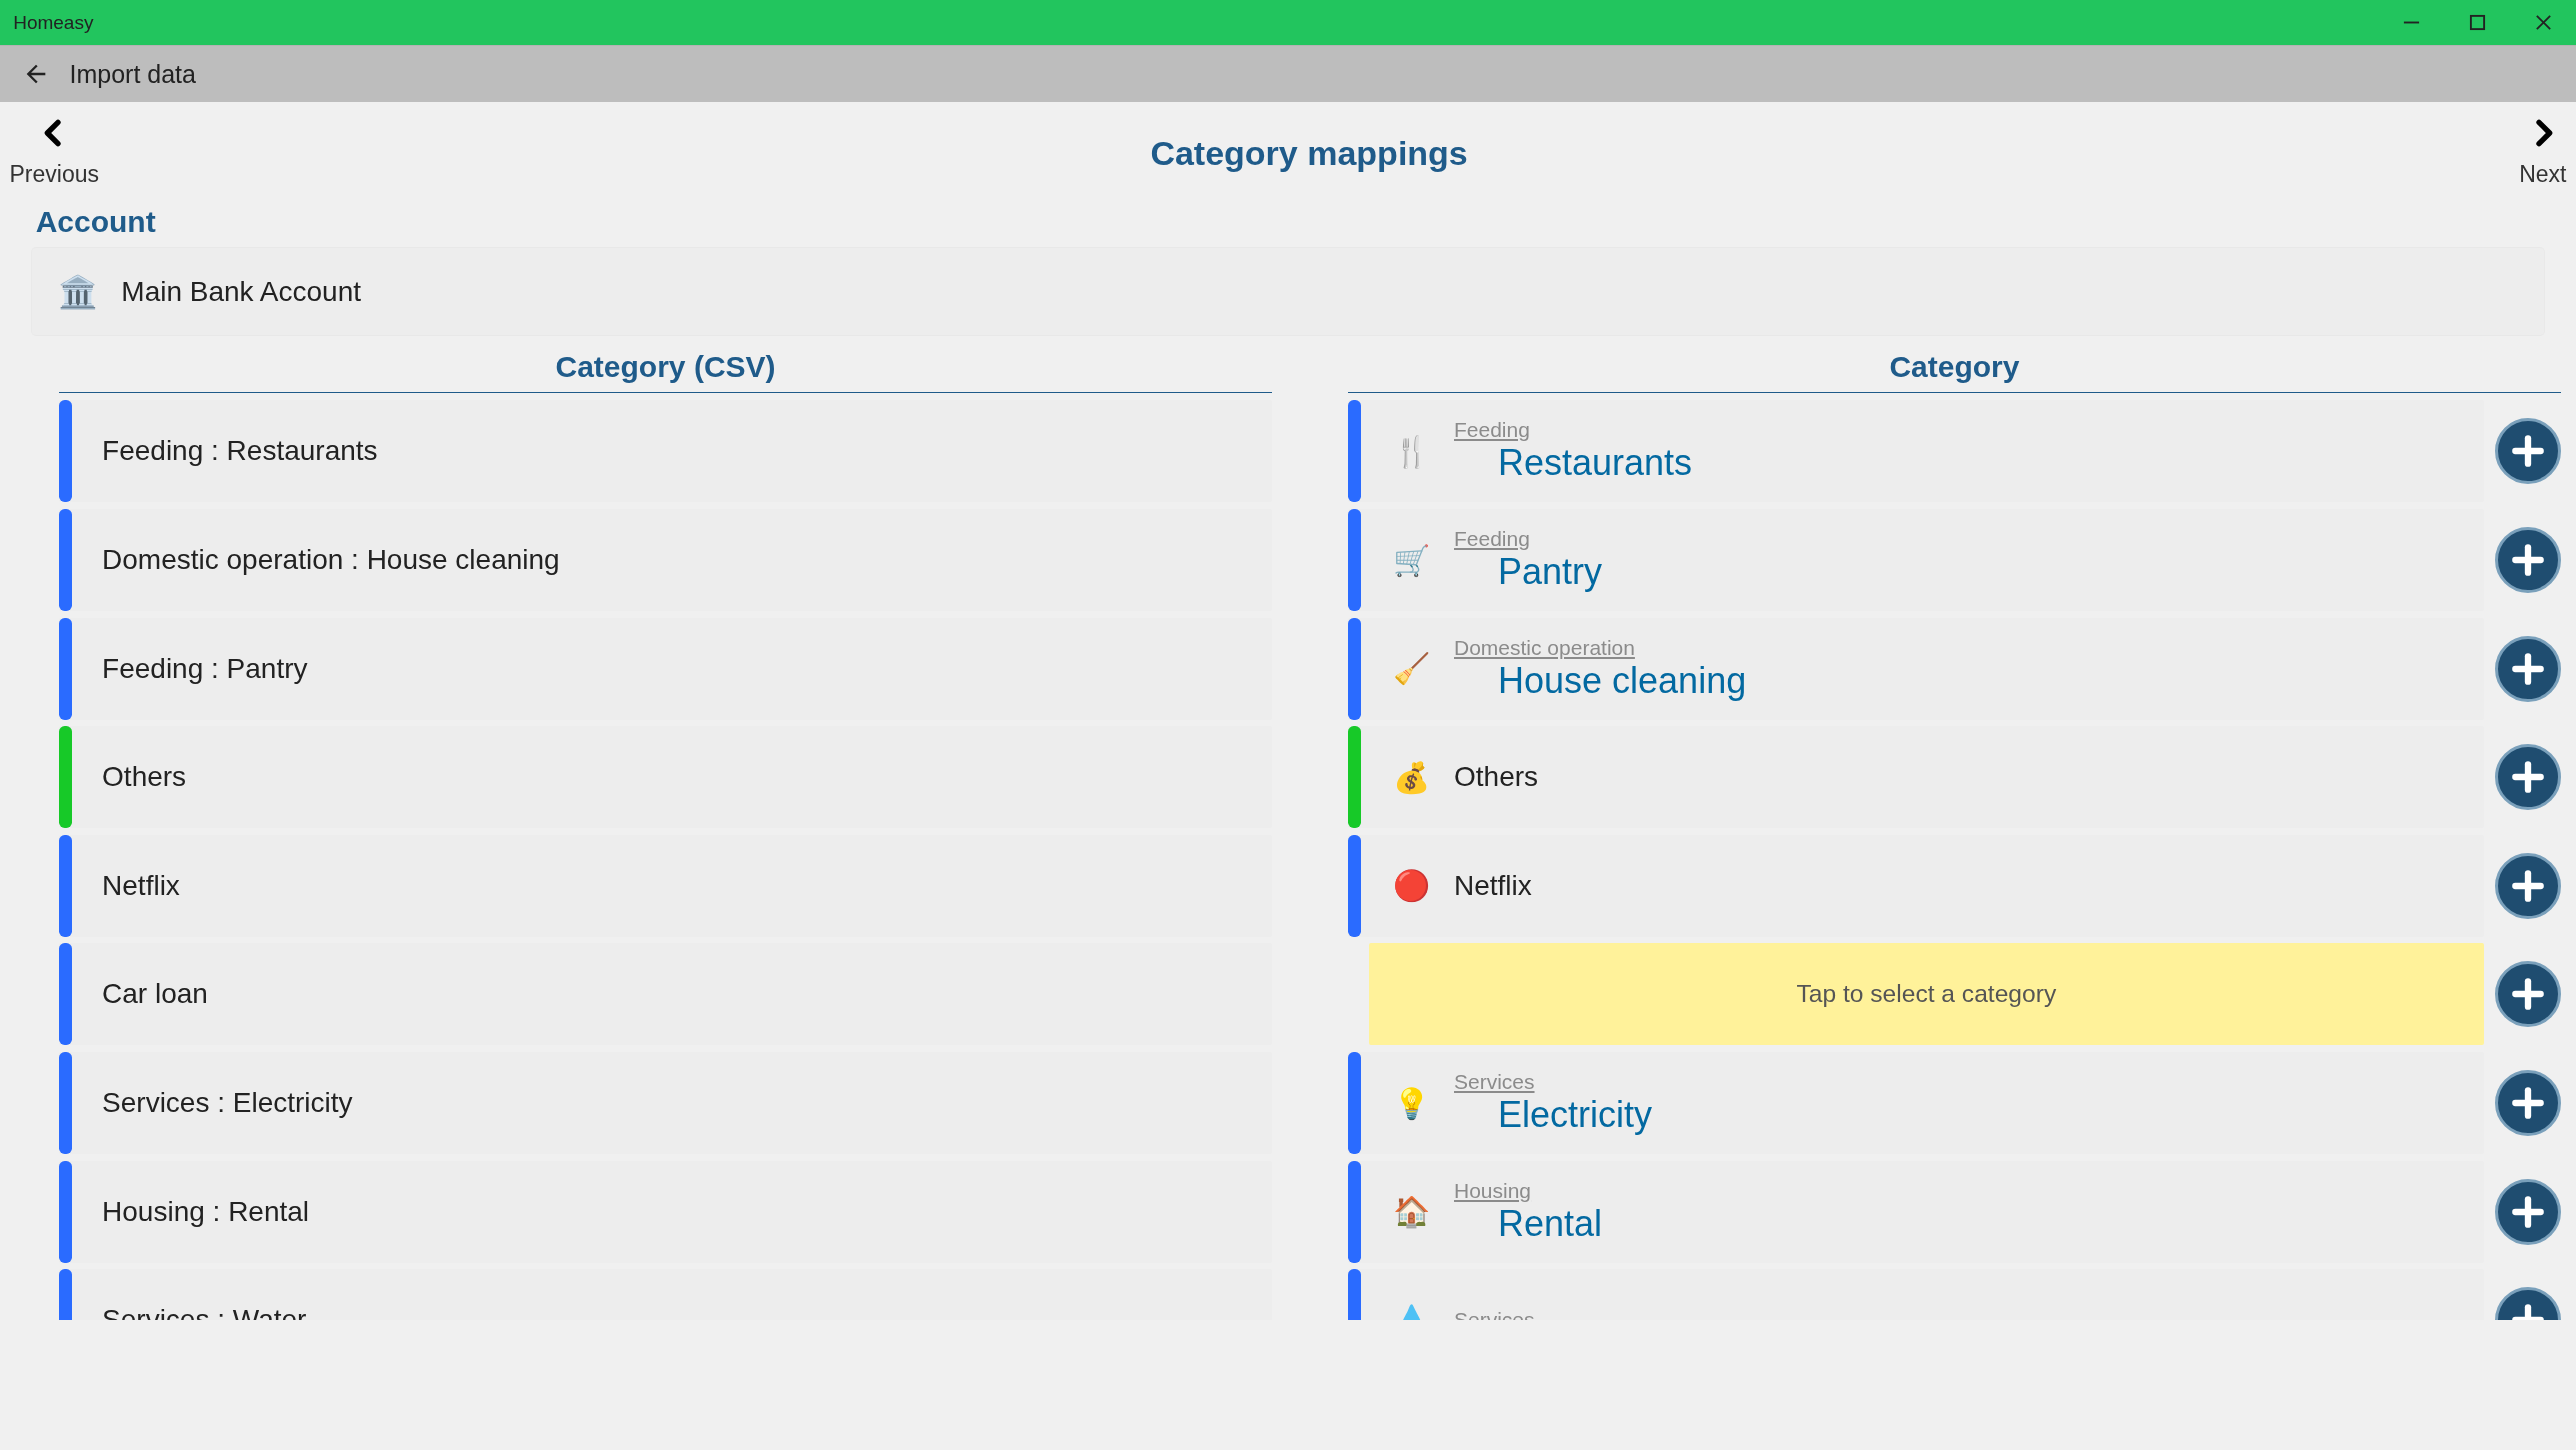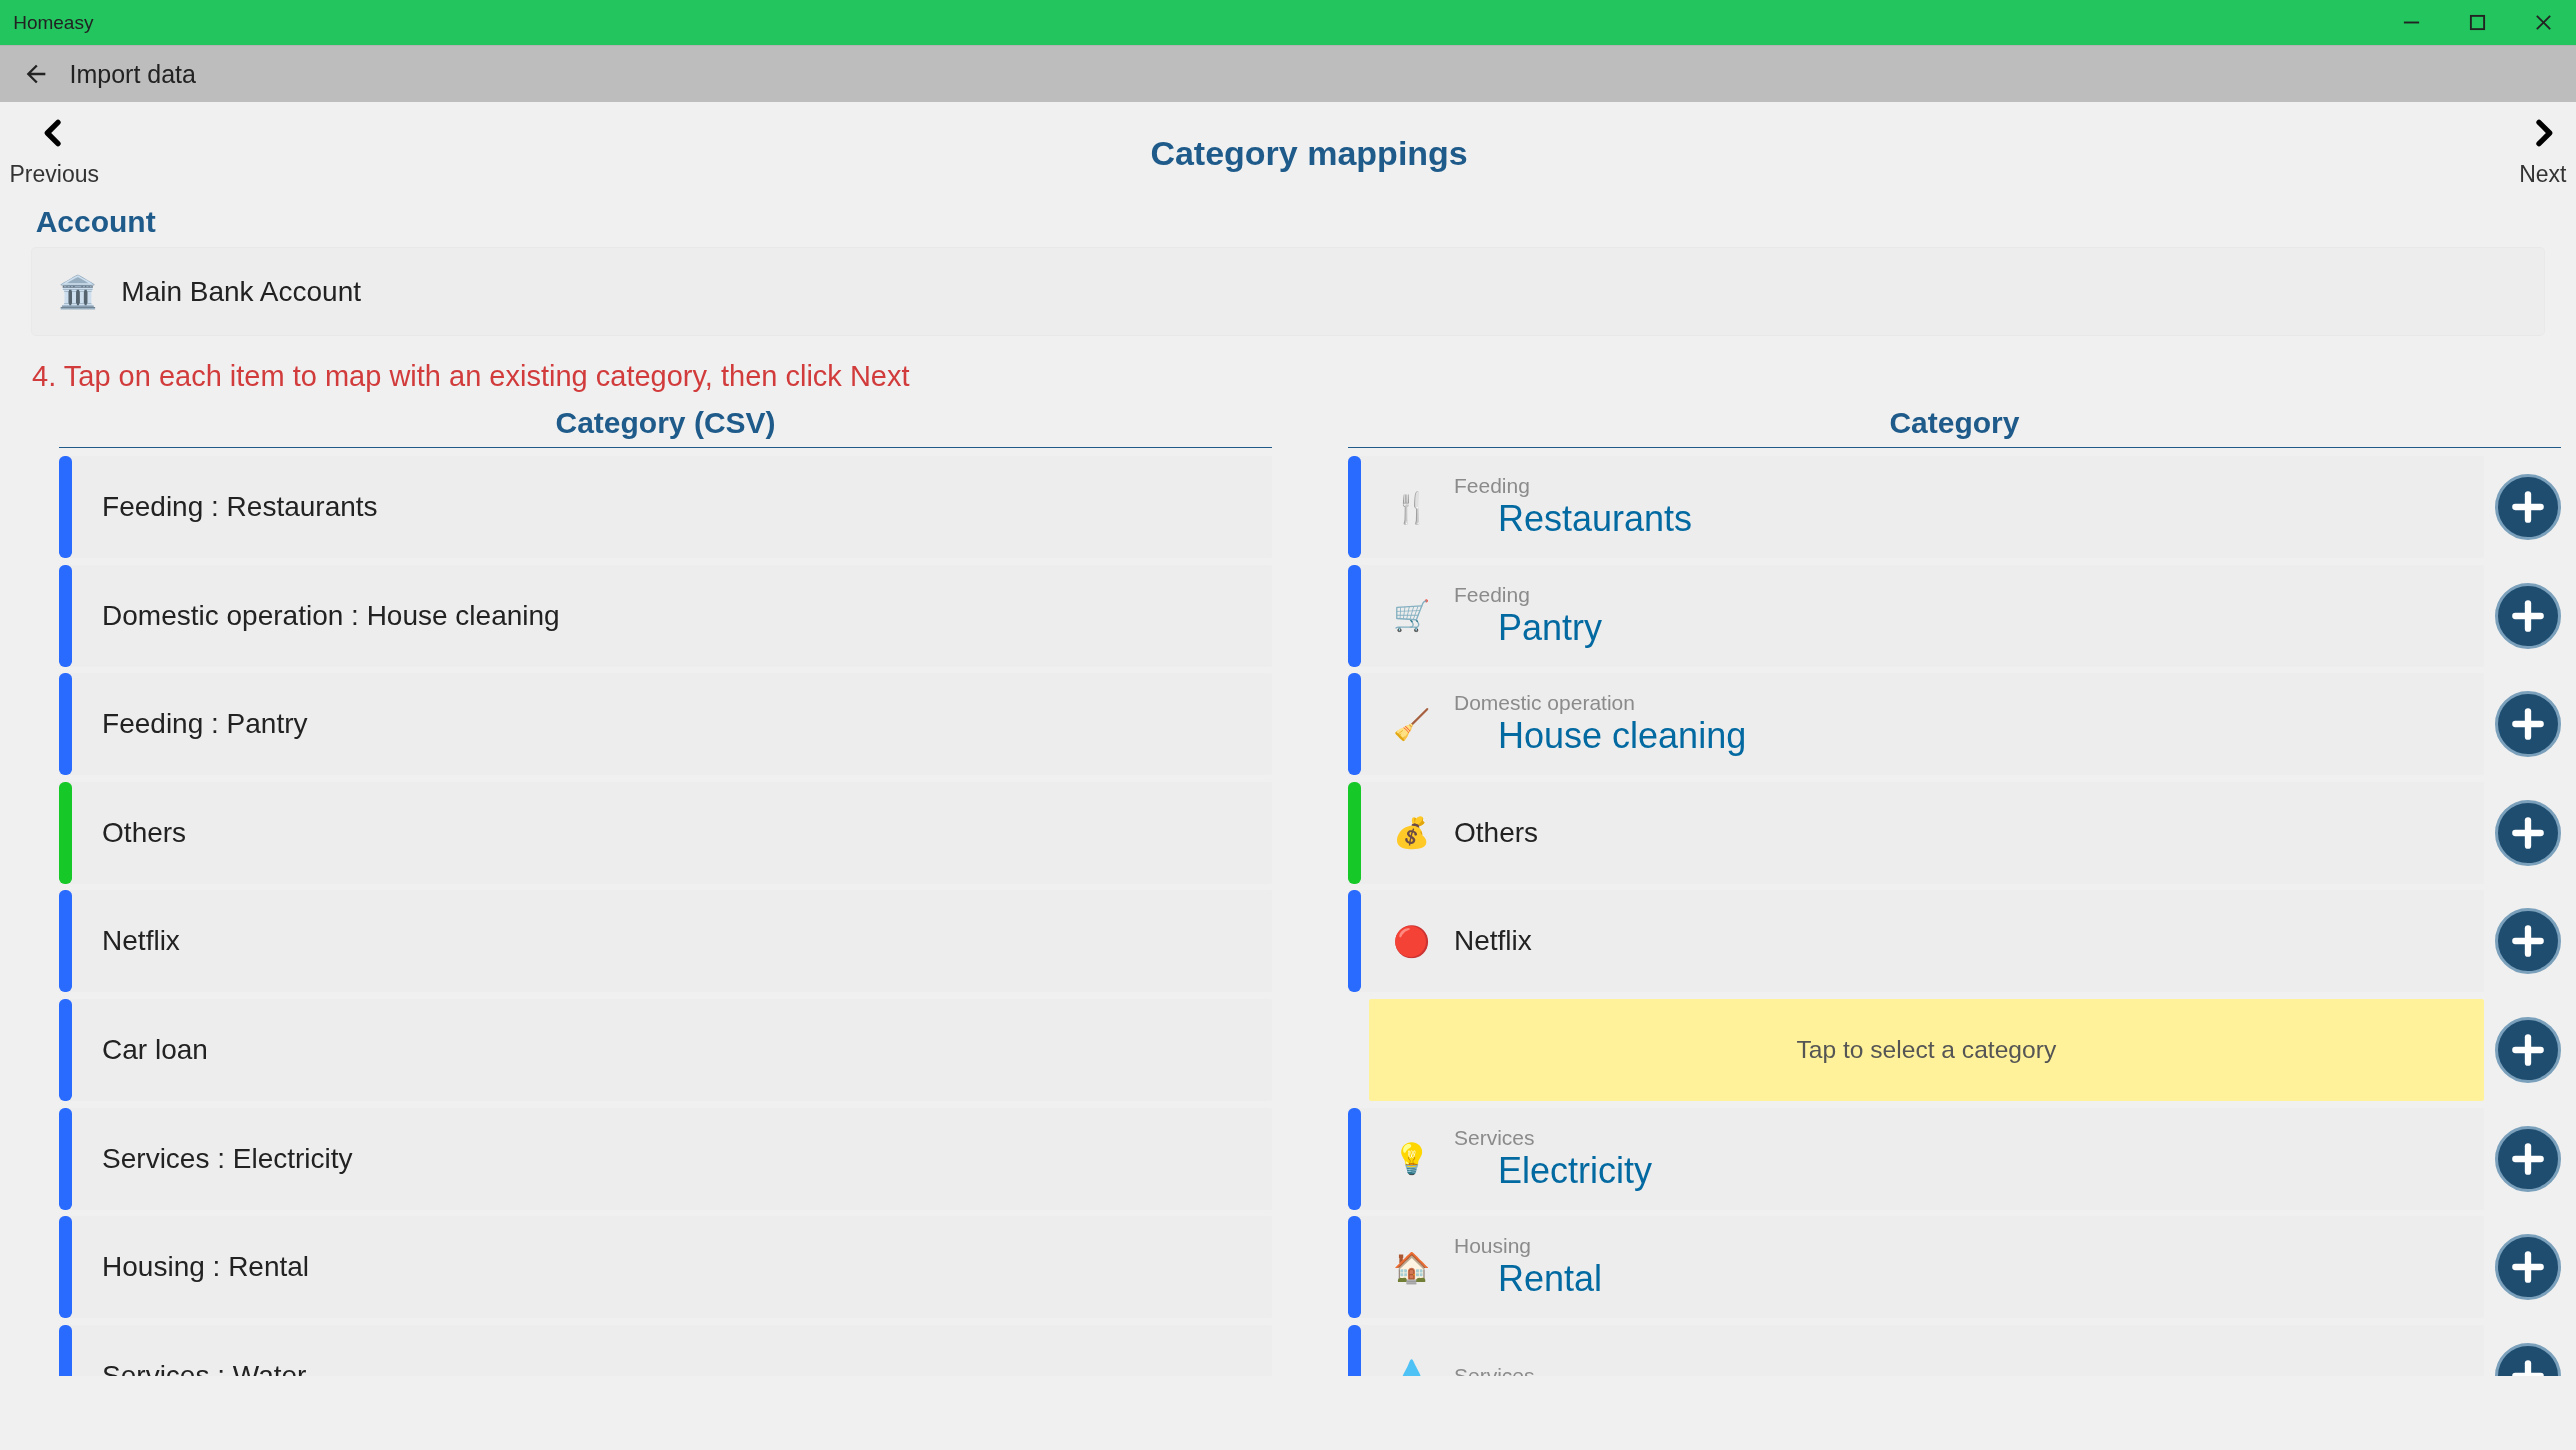--- a/index.html
+++ b/index.html
@@ -200,21 +200,21 @@
   width: 13.2px;
   border-radius: 5.7px;
 }
 .cat-card .cicon {
   width: 42px;
   text-align: center;
   font-size: 30px;
   margin-right: 21px;
 }
 .cat-card .txt { display: flex; flex-direction: column; }
-.cat-card .parent { font-size: 21px; color: #8b8b8b; }
+.cat-card .parent { font-size: 21px; color: #8b8b8b; text-decoration: underline; }
 .cat-card .child { font-size: 36px; color: #0369a1; margin-left: 44px; }
 .cat-card .single { font-size: 28px; }
 .cat-card .placeholder { font-size: 24.6px; color: #555; }
 
 .addbtn {
   width: 66px;
   height: 66px;
   border-radius: 50%;
   background: #1f4d70;
   border: 3.8px solid #7aa0bb;
@@ -285,21 +285,20 @@
       <span class="label">Next</span>
     </div>
   </div>
 
   <div class="section-heading">Account</div>
   <div class="account-card">
     <span class="icon">🏛️</span>
     <span class="name">Main Bank Account</span>
   </div>
 
-  <div class="instruction">4. Tap on each item to map with an existing category, then click Next</div>
 
   <div class="mapping">
 
     <div class="col">
       <div class="col-heading">Category (CSV)</div>
       <div id="csv-list">
           <div>
             <div class="csv-item">
               <div class="stripe" style="background: rgb(42, 107, 255);"></div>
               <span>Feeding : Restaurants</span>

